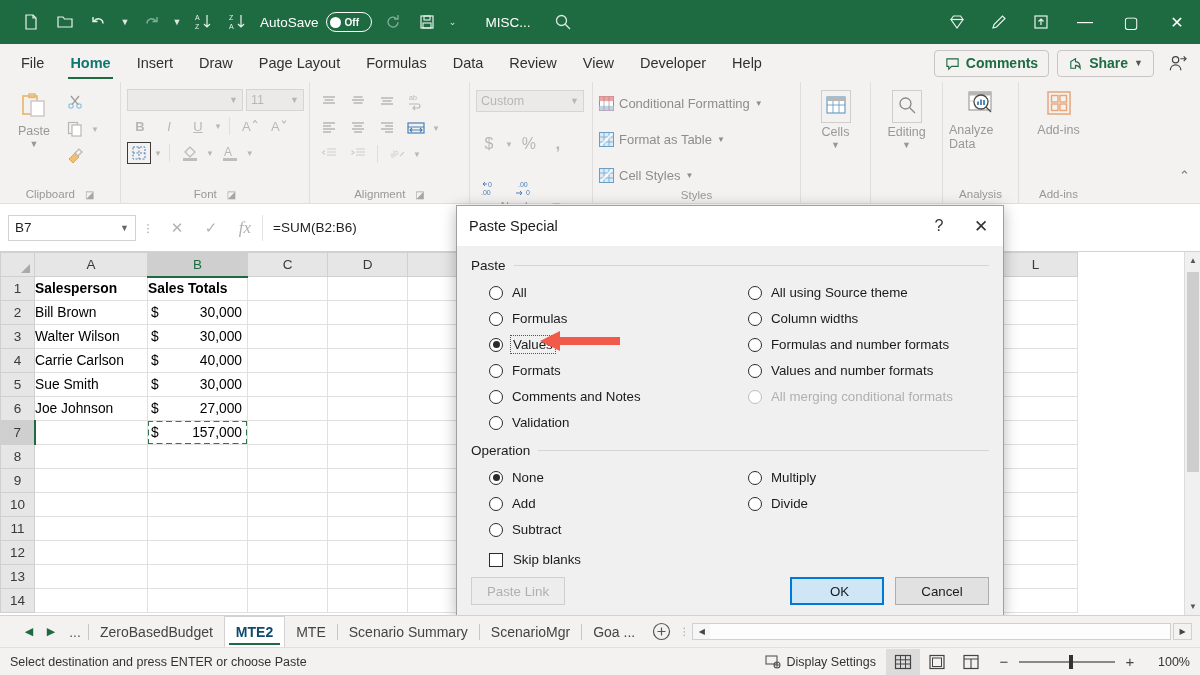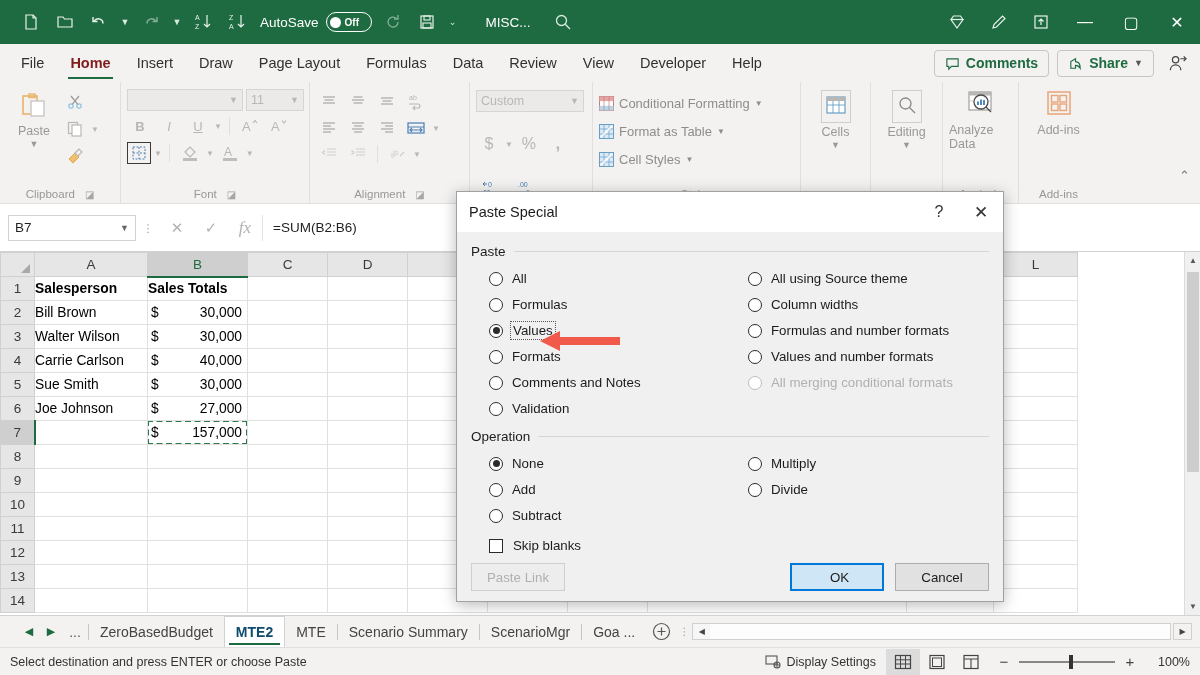--- a/index.html
+++ b/index.html
@@ -48,21 +48,21 @@
 
   
   .tabbar {
     position: absolute; left: 0; top: 44px; width: 1200px; height: 38px;
     background: #f3f2f1; display: flex; align-items: center; padding-left: 8px;
   }
   .tab {
     height: 38px; padding: 0 13px; display: flex; align-items: center;
     font-size: 14.5px; color: #323130; position: relative;
   }
-  .tab.active { color: #7f1d1d; font-weight: bold; }
+  .tab.active { color: #0f766e; font-weight: bold; }
   .tab.active::after {
     content: ""; position: absolute; left: 11px; right: 11px; bottom: 3px;
     height: 2.5px; background: #1e6b41;
   }
   .tab-right { margin-left: auto; display: flex; align-items: center; gap: 8px; padding-right: 8px; }
   .pill {
     height: 27px; border: 1px solid #c8c6c4; border-radius: 4px; background: #f3f2f1;
     display: flex; align-items: center; gap: 6px; padding: 0 10px;
     font-size: 14px; color: #1e6b41; font-weight: bold;
   }
@@ -197,21 +197,21 @@
   .viewbtn { width: 34px; height: 26px; display:flex; align-items:center; justify-content:center; }
   .viewbtn.on { background: #dcdcdc; }
   .zoom-slider { display: flex; align-items: center; gap: 0; padding: 0 8px; }
   .zs-line { width: 96px; height: 2px; background: #8a8886; position: relative; margin: 0 7px; }
   .zs-knob { position: absolute; left: 50px; top: -6px; width: 4px; height: 14px; background: #333; }
   .zs-sign { width: 16px; text-align:center; font-size: 15px; color:#444; }
   .zoom-pct { width: 44px; text-align: right; font-size: 12.5px; color:#333; }
 
   
   .dialog {
-    position: absolute; left: 456px; top: 191px; width: 548px; height: 411px;
+    position: absolute; left: 456px; top: 205px; width: 548px; height: 411px;
     background: #f0f0f0; border: 1px solid #a0a0a0;
     box-shadow: 0 3px 14px rgba(0,0,0,.28);
     display: flex; flex-direction: column;
   }
   .dlg-title {
     height: 41px; background: #ffffff; display: flex; align-items: center;
     padding-left: 12px; font-size: 14.5px; color: #1b1b1b;
   }
   .dlg-title-btns { margin-left: auto; display: flex; align-items: center; }
   .dlg-help { width: 40px; height: 40px; display:flex; align-items:center; justify-content:center; font-size: 16px; color:#333; }
@@ -605,21 +605,21 @@
           </span>
         </div>
       </div>
       <div class="rgroup-title">
         <span>Number</span>
         <span class="dlg">◪</span>
       </div>
     </div>
 
     <div class="rgroup" style="width:208px">
-      <div class="rgroup-body" style="flex-direction:column; gap:4px; padding-top:5px;">
+      <div class="rgroup-body" style="flex-direction:column; gap:12px; padding-top:5px;">
         <div class="txtitem">
           <span class="swatch">
             <svg width="15" height="15" viewBox="0 0 15 15">
                 <rect x="0.5" y="0.5" width="14" height="14" fill="#fff" stroke="#c08080"></rect>
                 <rect x="0.5" y="0.5" width="14" height="4.6" fill="#e8a5a5"></rect>
                 <rect x="0.5" y="9.8" width="14" height="4.7" fill="#b8d6ea"></rect>
                 <path d="M5 1v13M10 1v13" stroke="#c08080" stroke-width=".7"></path>
               </svg>
           </span>
           <span>Conditional Formatting</span>

